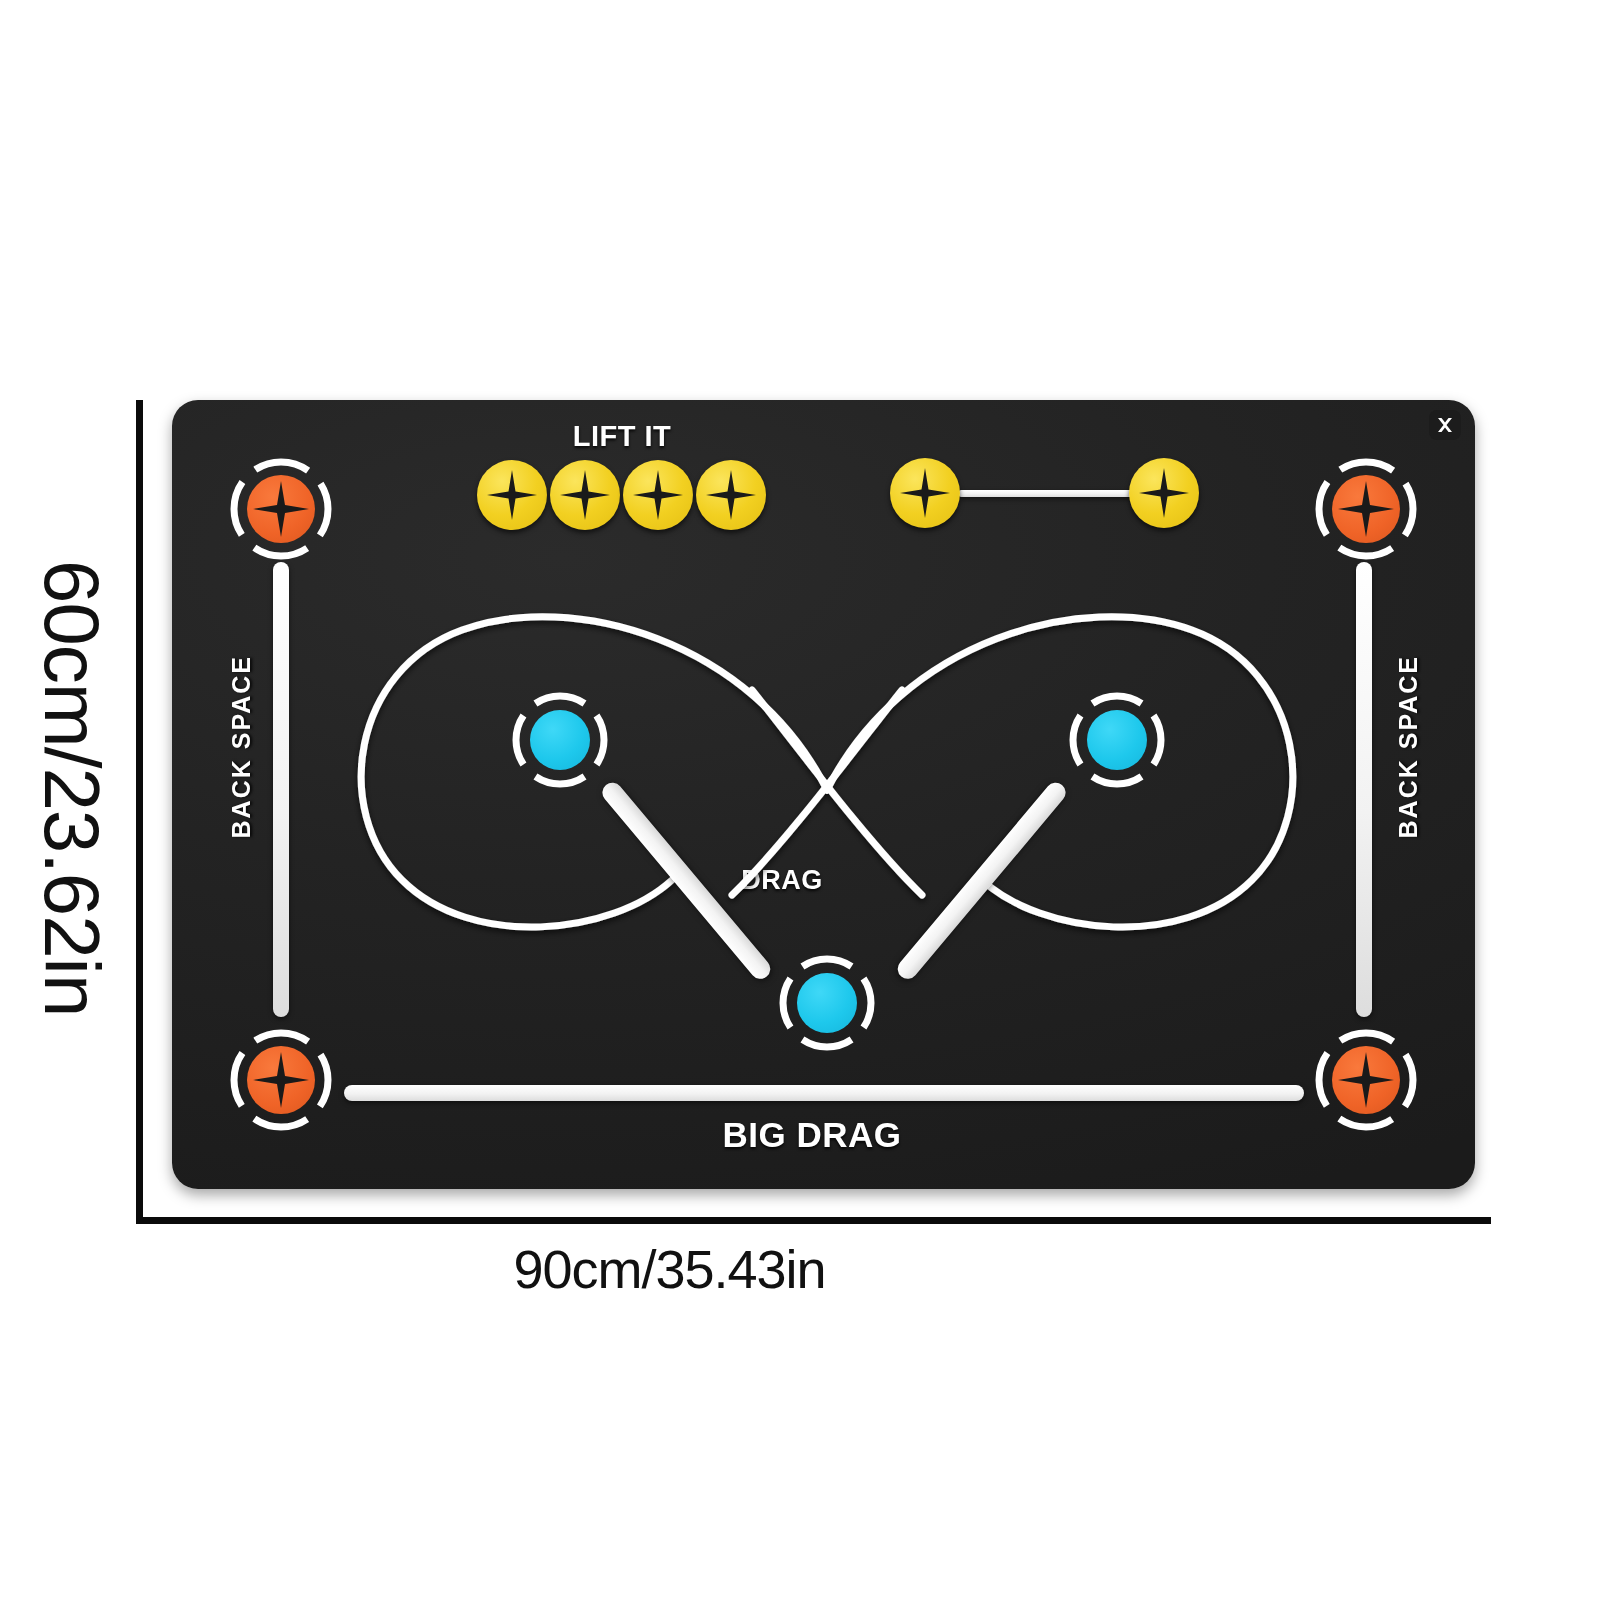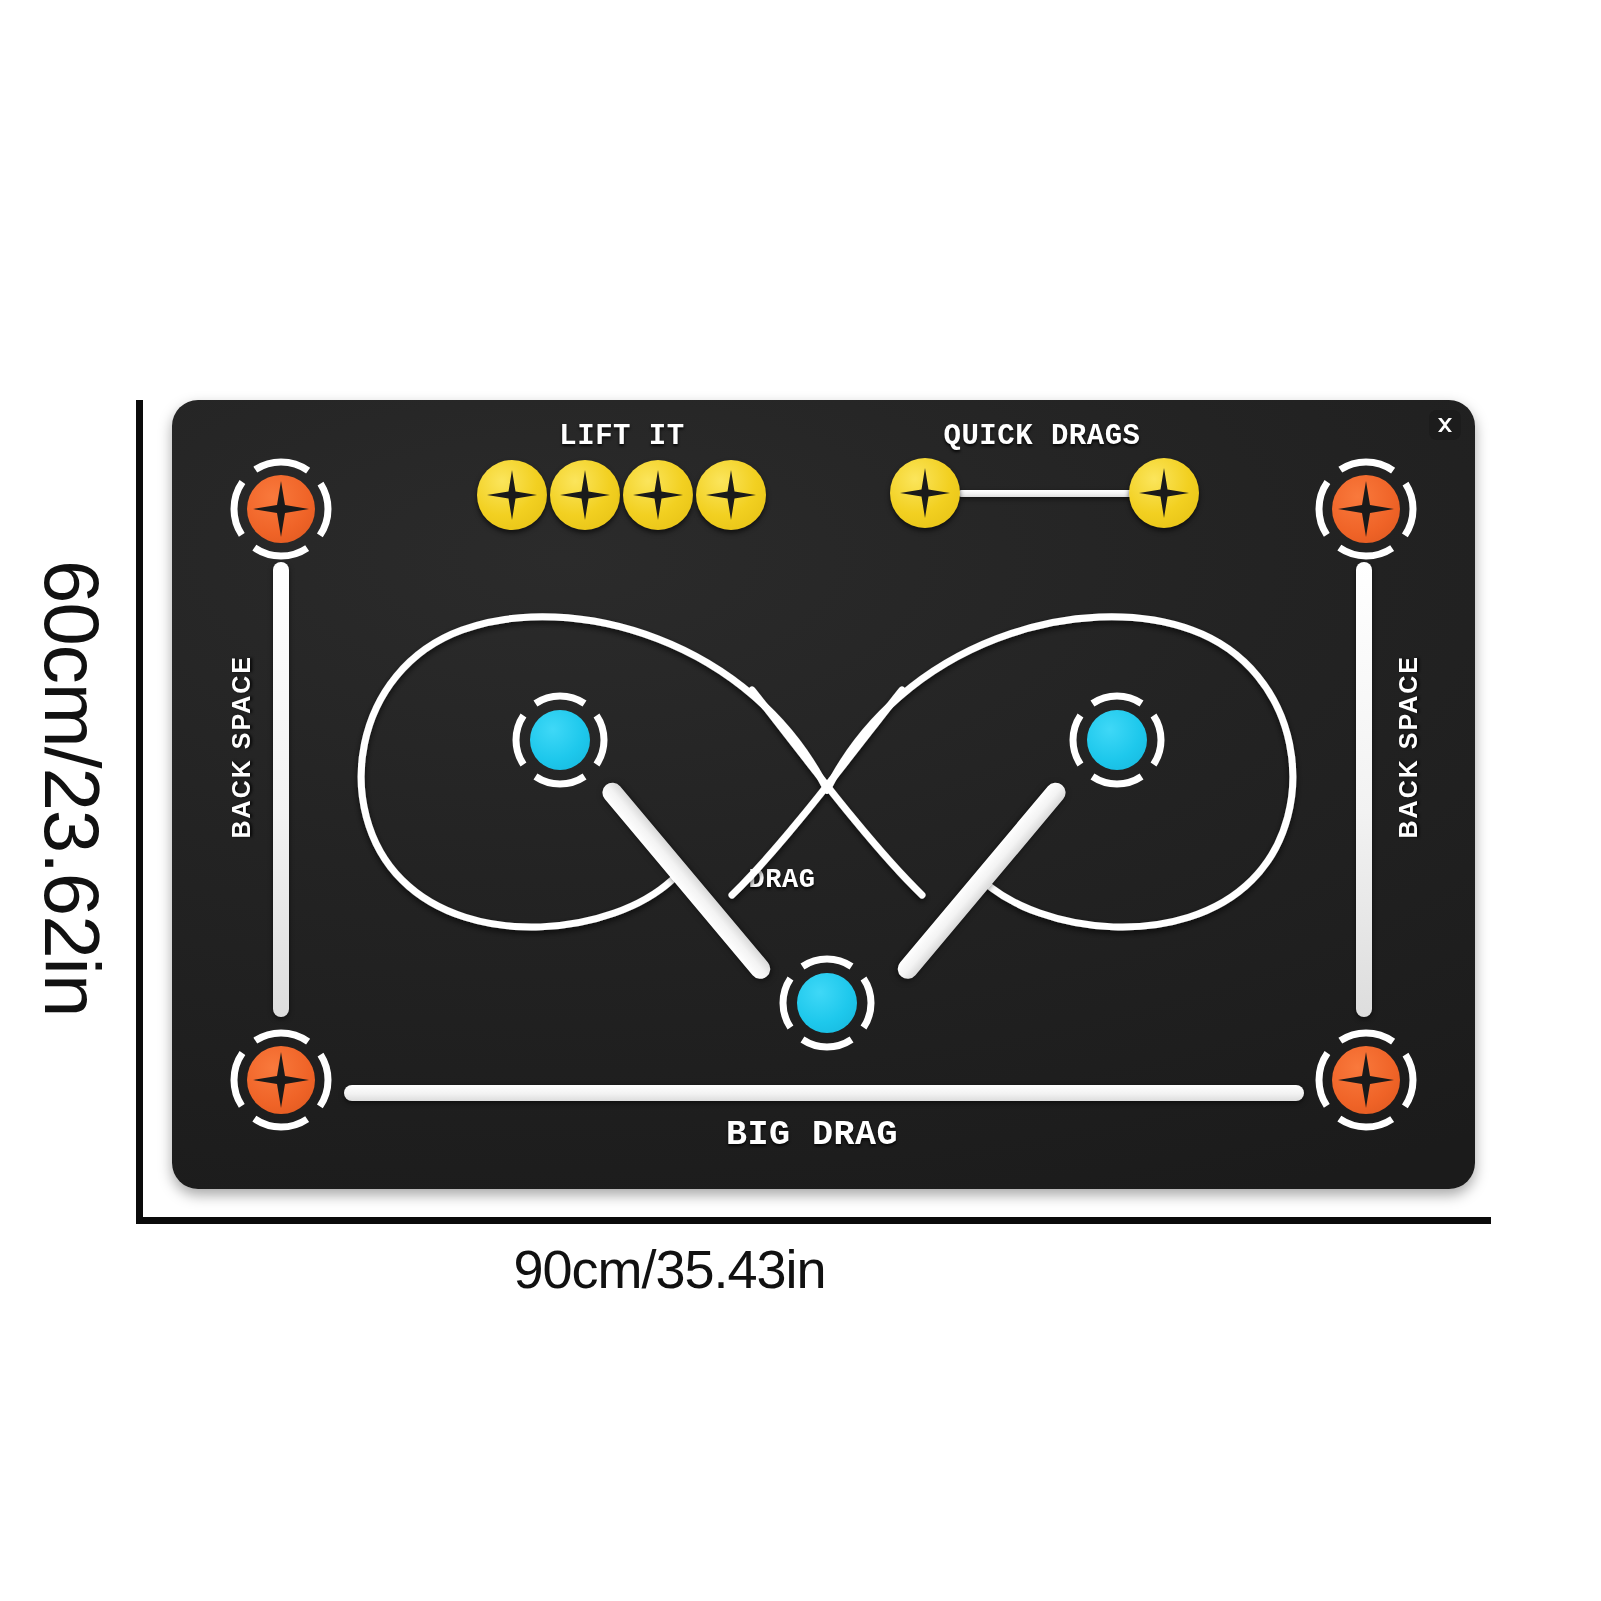--- a/index.html
+++ b/index.html
@@ -89,21 +89,21 @@
     display: flex;
     align-items: center;
     justify-content: center;
   }
 
   
   .mat-label {
     position: absolute;
     color: #ffffff;
     font-weight: 700;
-    font-family: Liberation Mono, monospace;
+    font-family: Liberation Sans, sans-serif;
     letter-spacing: 0.5px;
     white-space: nowrap;
     text-shadow: 0 2px 3px rgba(0,0,0,0.85);
   }
   #label-lift-it {
     left: 330px; top: 20px; font-size: 29px;
     width: 240px; text-align: center;
   }
   #label-quick-drags {
     left: 700px; top: 20px; font-size: 29px;
@@ -218,21 +218,20 @@
 
 <div id="mat">
 
   <div id="brand-badge">
     <svg width="20" height="18" viewBox="0 0 20 18">
       <path d="M3 2 L8.5 9 L3 16 L6.5 16 L10 11.5 L13.5 16 L17 16 L11.5 9 L17 2 L13.5 2 L10 6.5 L6.5 2 Z" fill="#ffffff"></path>
     </svg>
   </div>
 
   <div class="mat-label" id="label-lift-it">LIFT IT</div>
-  <div class="mat-label" id="label-quick-drags">QUICK DRAGS</div>
   <div class="mat-label" id="label-drag">DRAG</div>
   <div class="mat-label" id="label-big-drag">BIG DRAG</div>
   <div class="label-backspace" id="label-backspace-left">BACK SPACE</div>
   <div class="label-backspace" id="label-backspace-right">BACK SPACE</div>
 
   <svg id="infinity-svg" viewBox="0 0 1010 420">
     <defs>
       <filter id="pathShadow" x="-20%" y="-20%" width="140%" height="140%">
         <feDropShadow dx="0" dy="3" stdDeviation="3" flood-color="#000" flood-opacity="0.65"></feDropShadow>
       </filter>

